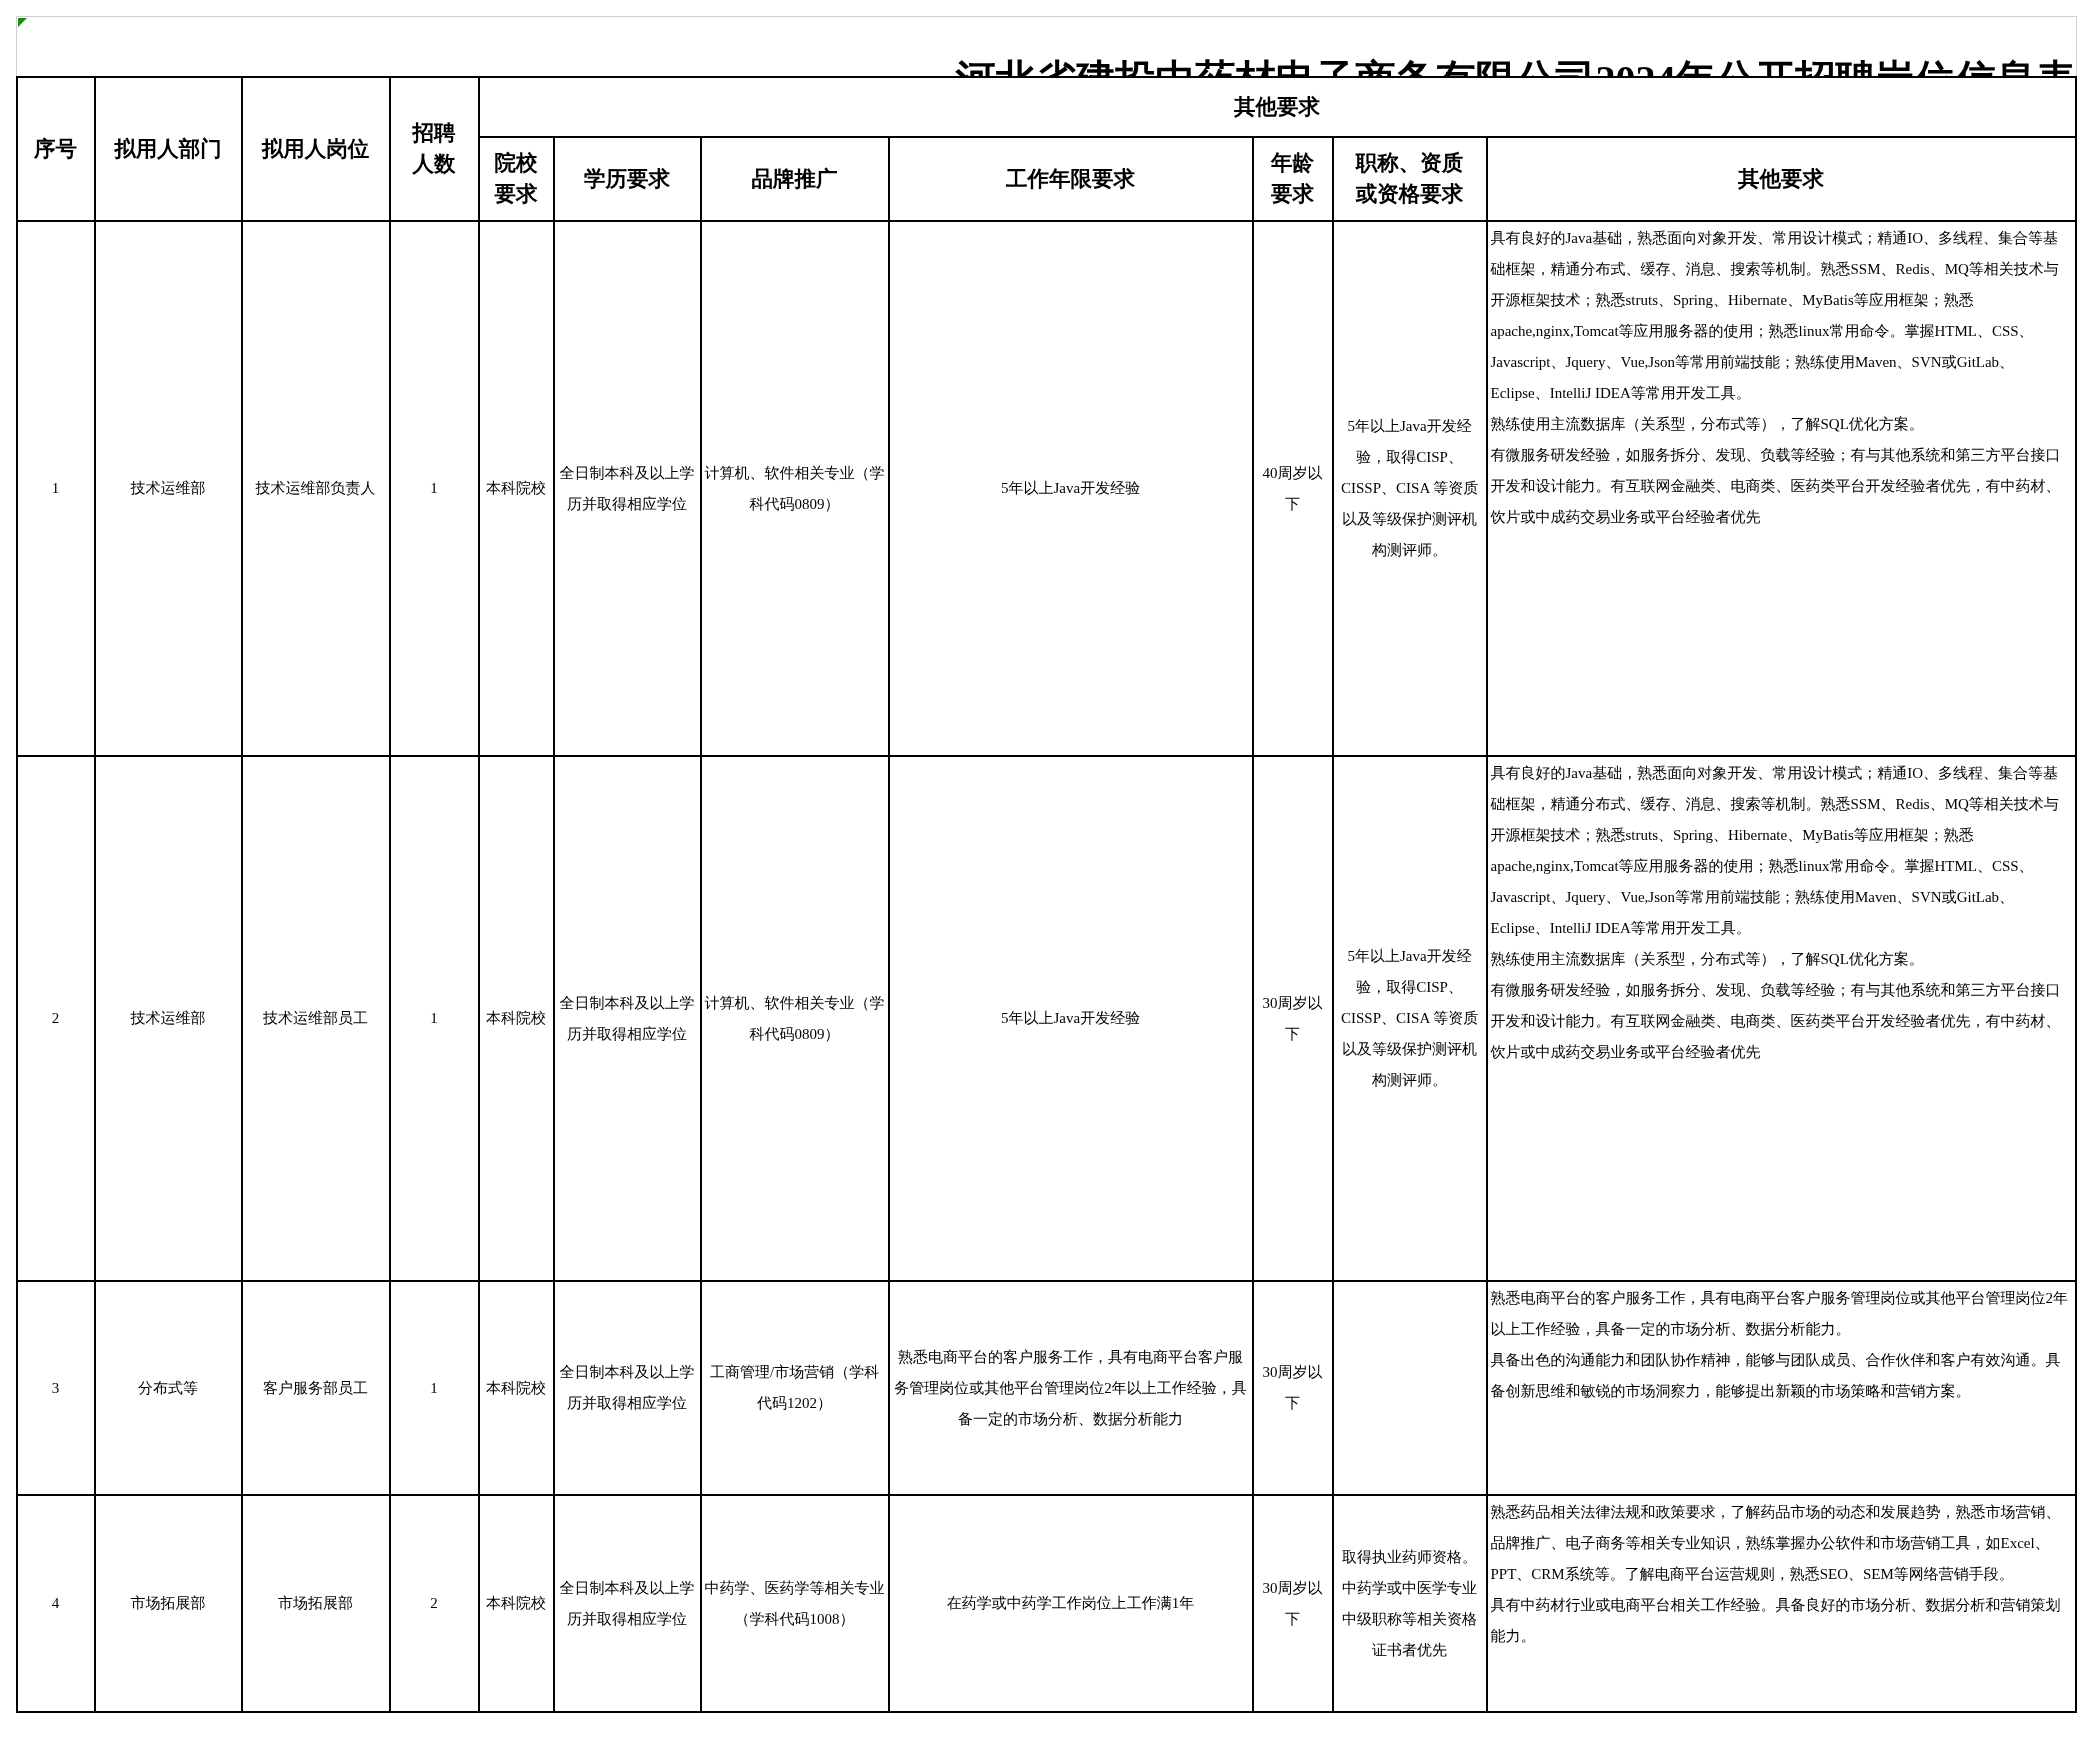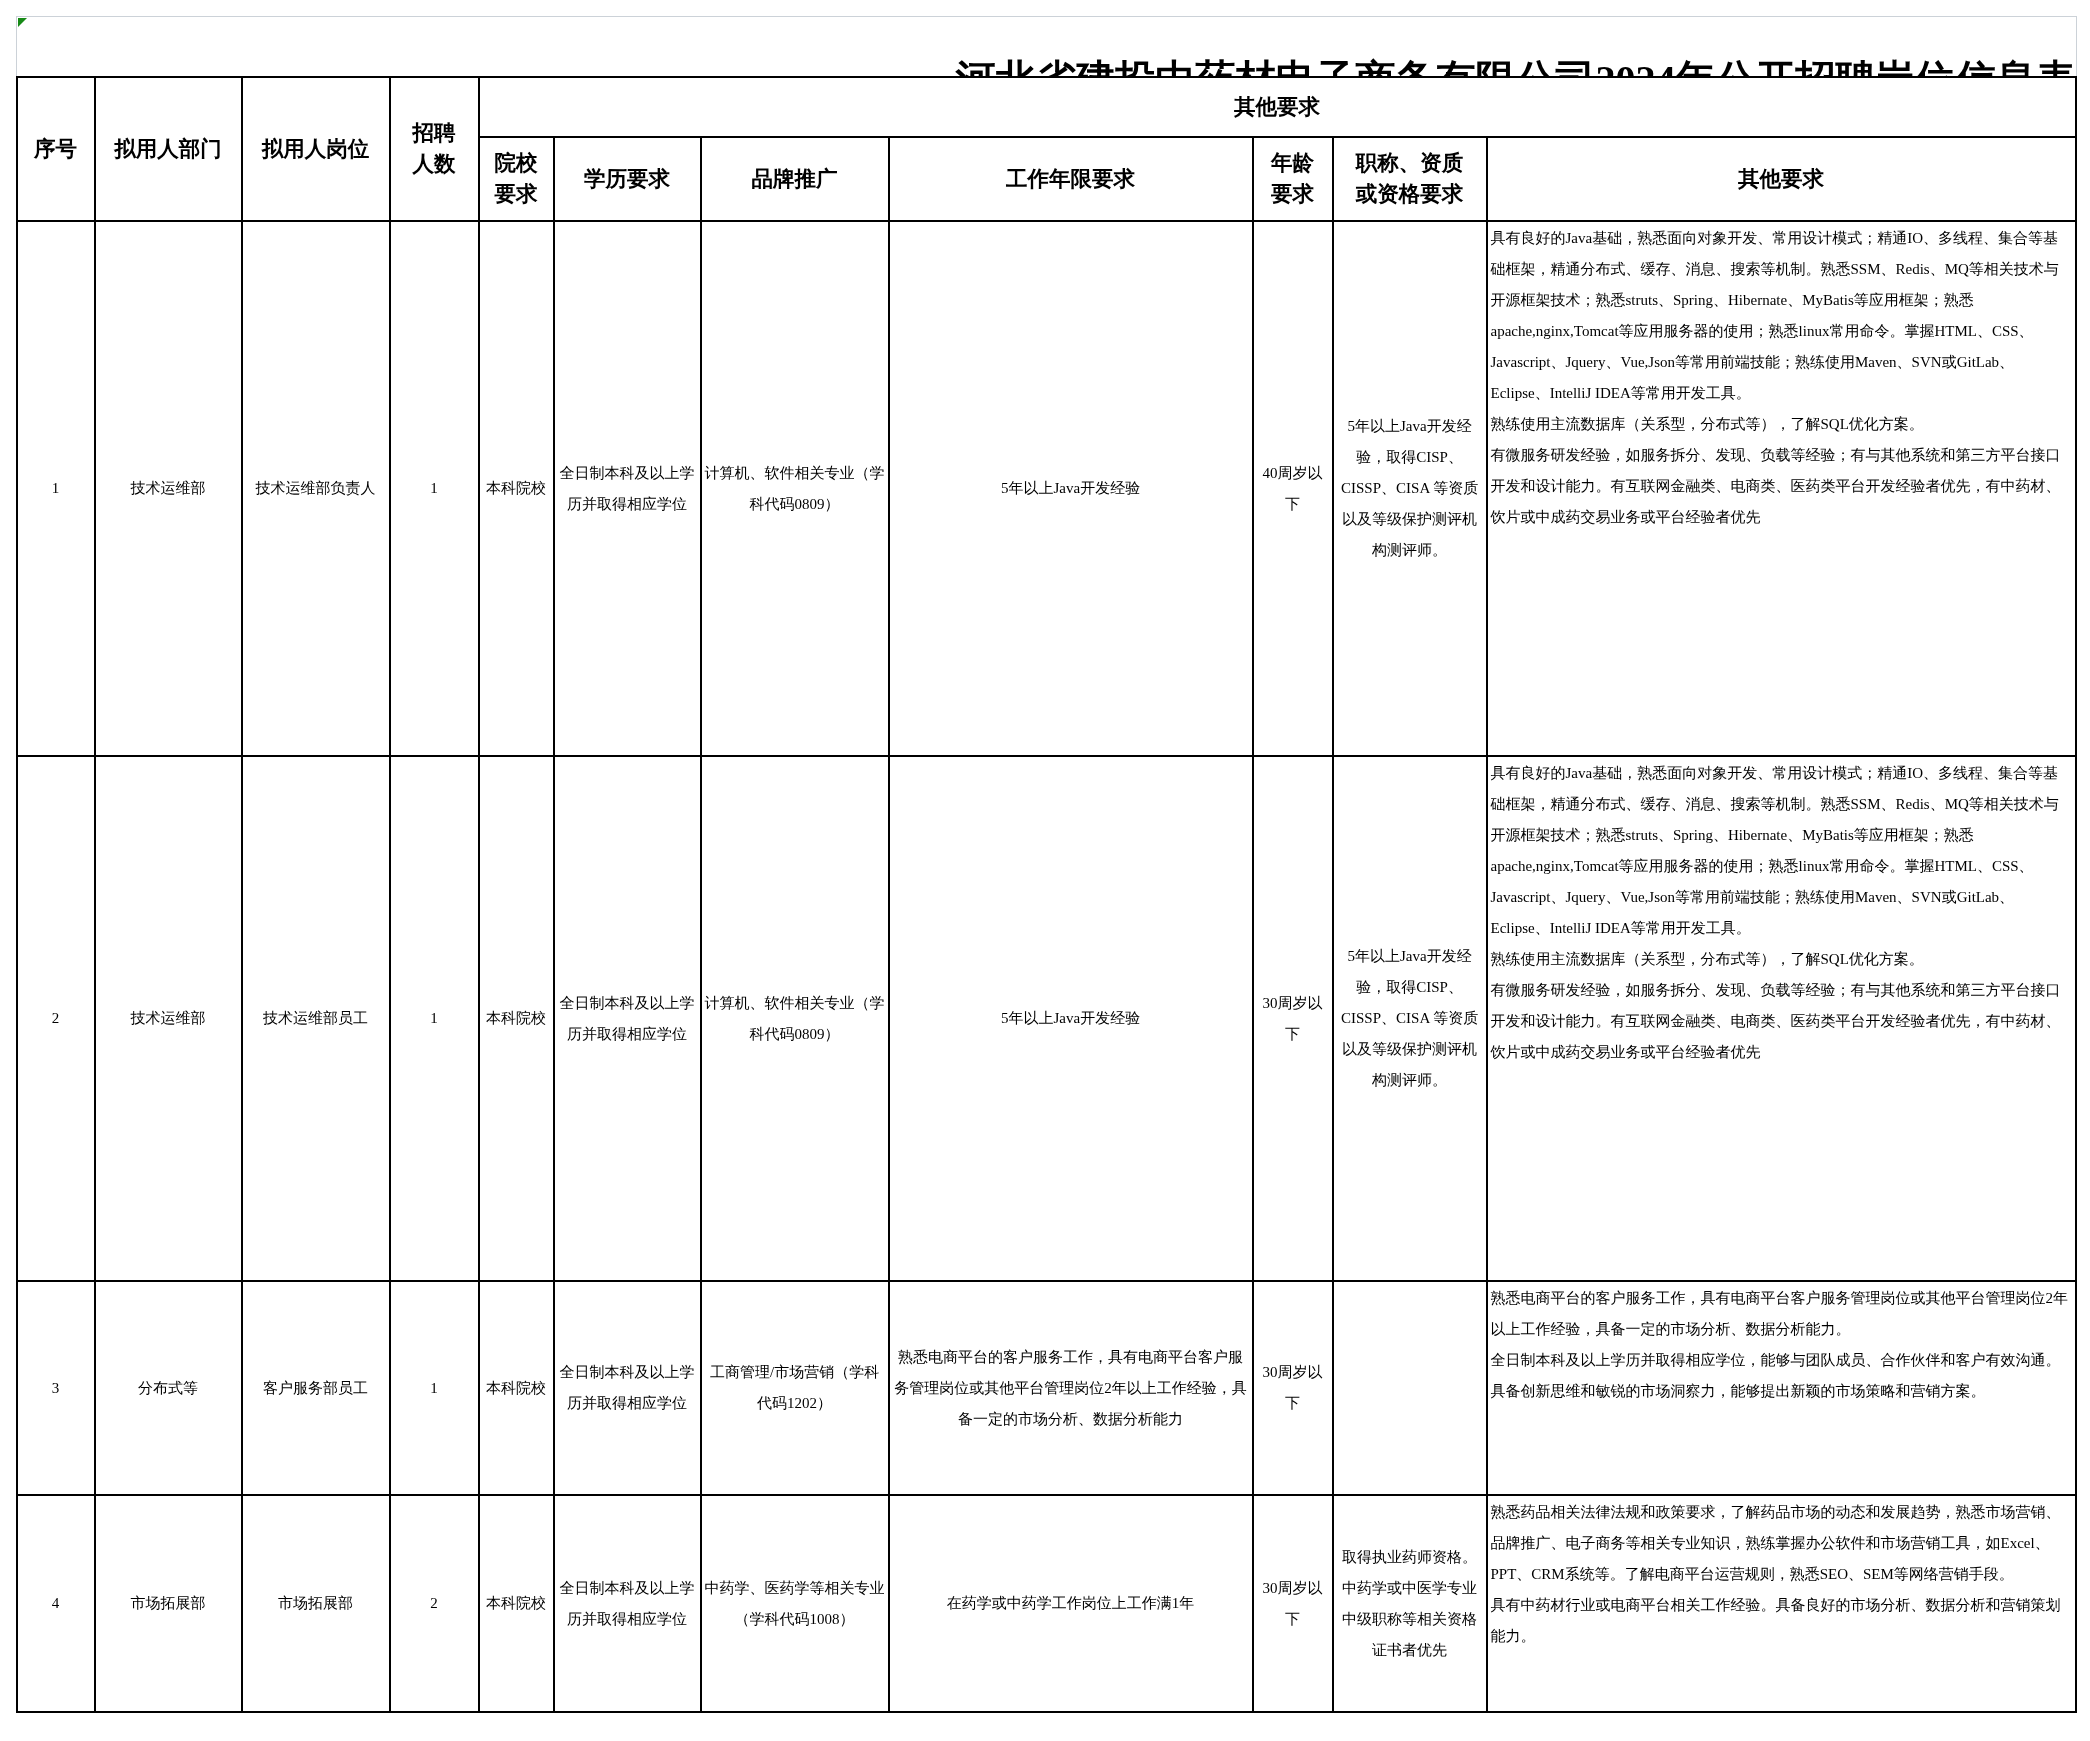--- a/index.html
+++ b/index.html
@@ -124,21 +124,21 @@
         <td>分布式等</td>
         <td>客户服务部员工</td>
         <td>1</td>
         <td>本科院校</td>
         <td>全日制本科及以上学历并取得相应学位</td>
         <td>工商管理/市场营销（学科代码1202）</td>
         <td>熟悉电商平台的客户服务工作，具有电商平台客户服务管理岗位或其他平台管理岗位2年以上工作经验，具备一定的市场分析、数据分析能力</td>
         <td>30周岁以下</td>
         <td></td>
         <td class="other">熟悉电商平台的客户服务工作，具有电商平台客户服务管理岗位或其他平台管理岗位2年以上工作经验，具备一定的市场分析、数据分析能力。
-全日制本科及以上学历并取得相应学位，能够与团队成员、合作伙伴和客户有效沟通。具备创新思维和敏锐的市场洞察力，能够提出新颖的市场策略和营销方案。</td>
+具备出色的沟通能力和团队协作精神，能够与团队成员、合作伙伴和客户有效沟通。具备创新思维和敏锐的市场洞察力，能够提出新颖的市场策略和营销方案。</td>
       </tr>
       <tr class="r4">
         <td>4</td>
         <td>市场拓展部</td>
         <td>市场拓展部</td>
         <td>2</td>
         <td>本科院校</td>
         <td>全日制本科及以上学历并取得相应学位</td>
         <td>中药学、医药学等相关专业（学科代码1008）</td>
         <td>在药学或中药学工作岗位上工作满1年</td>

